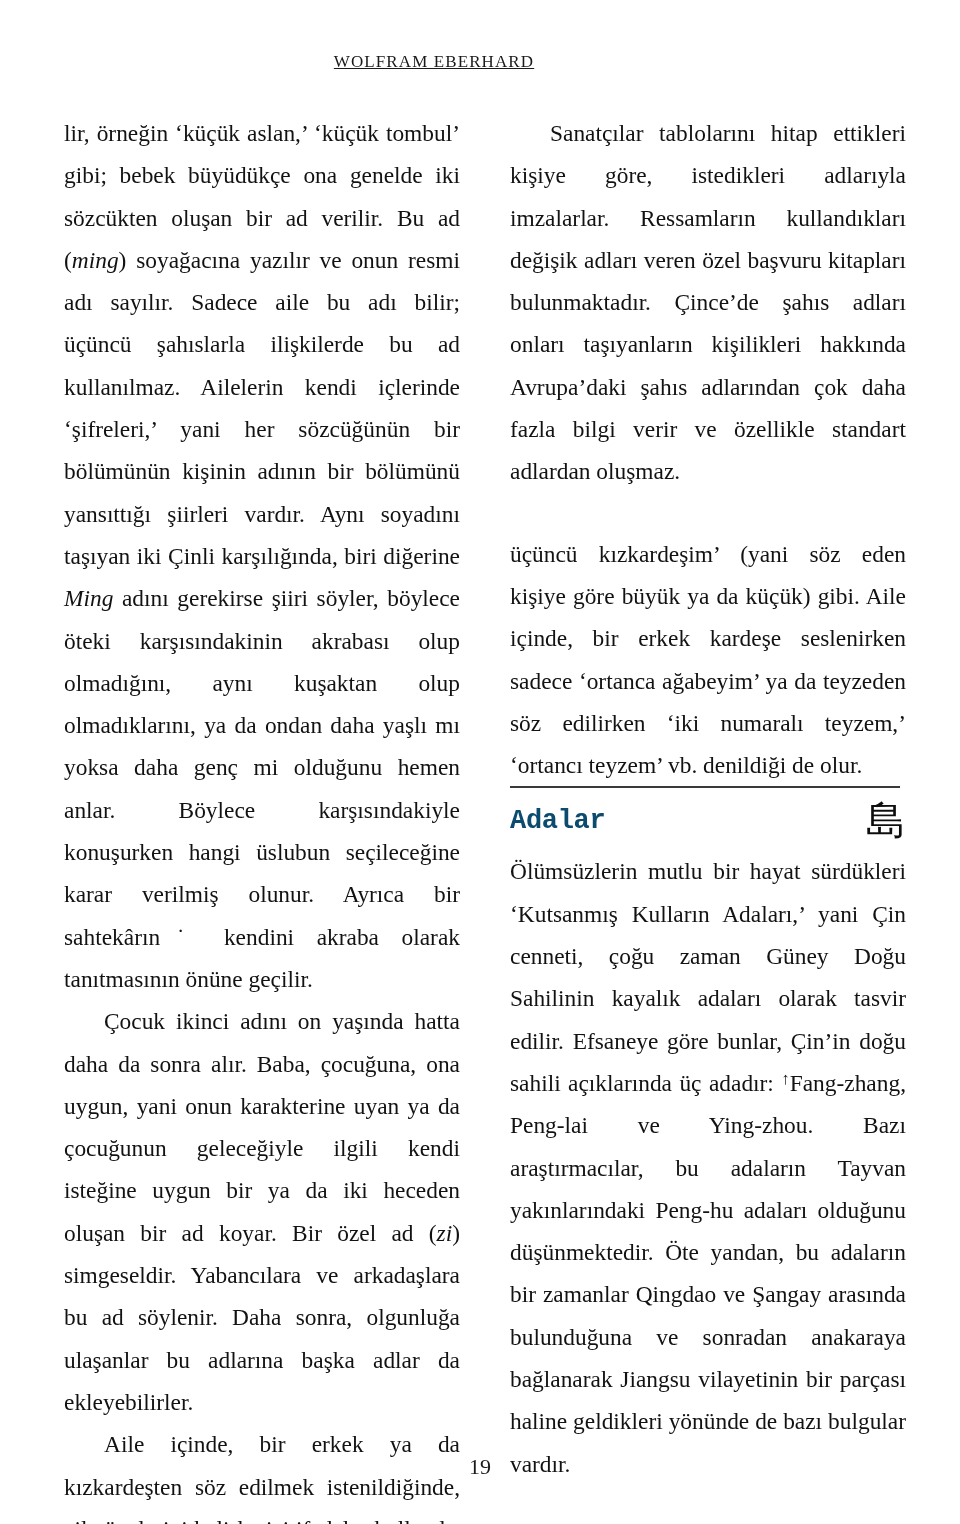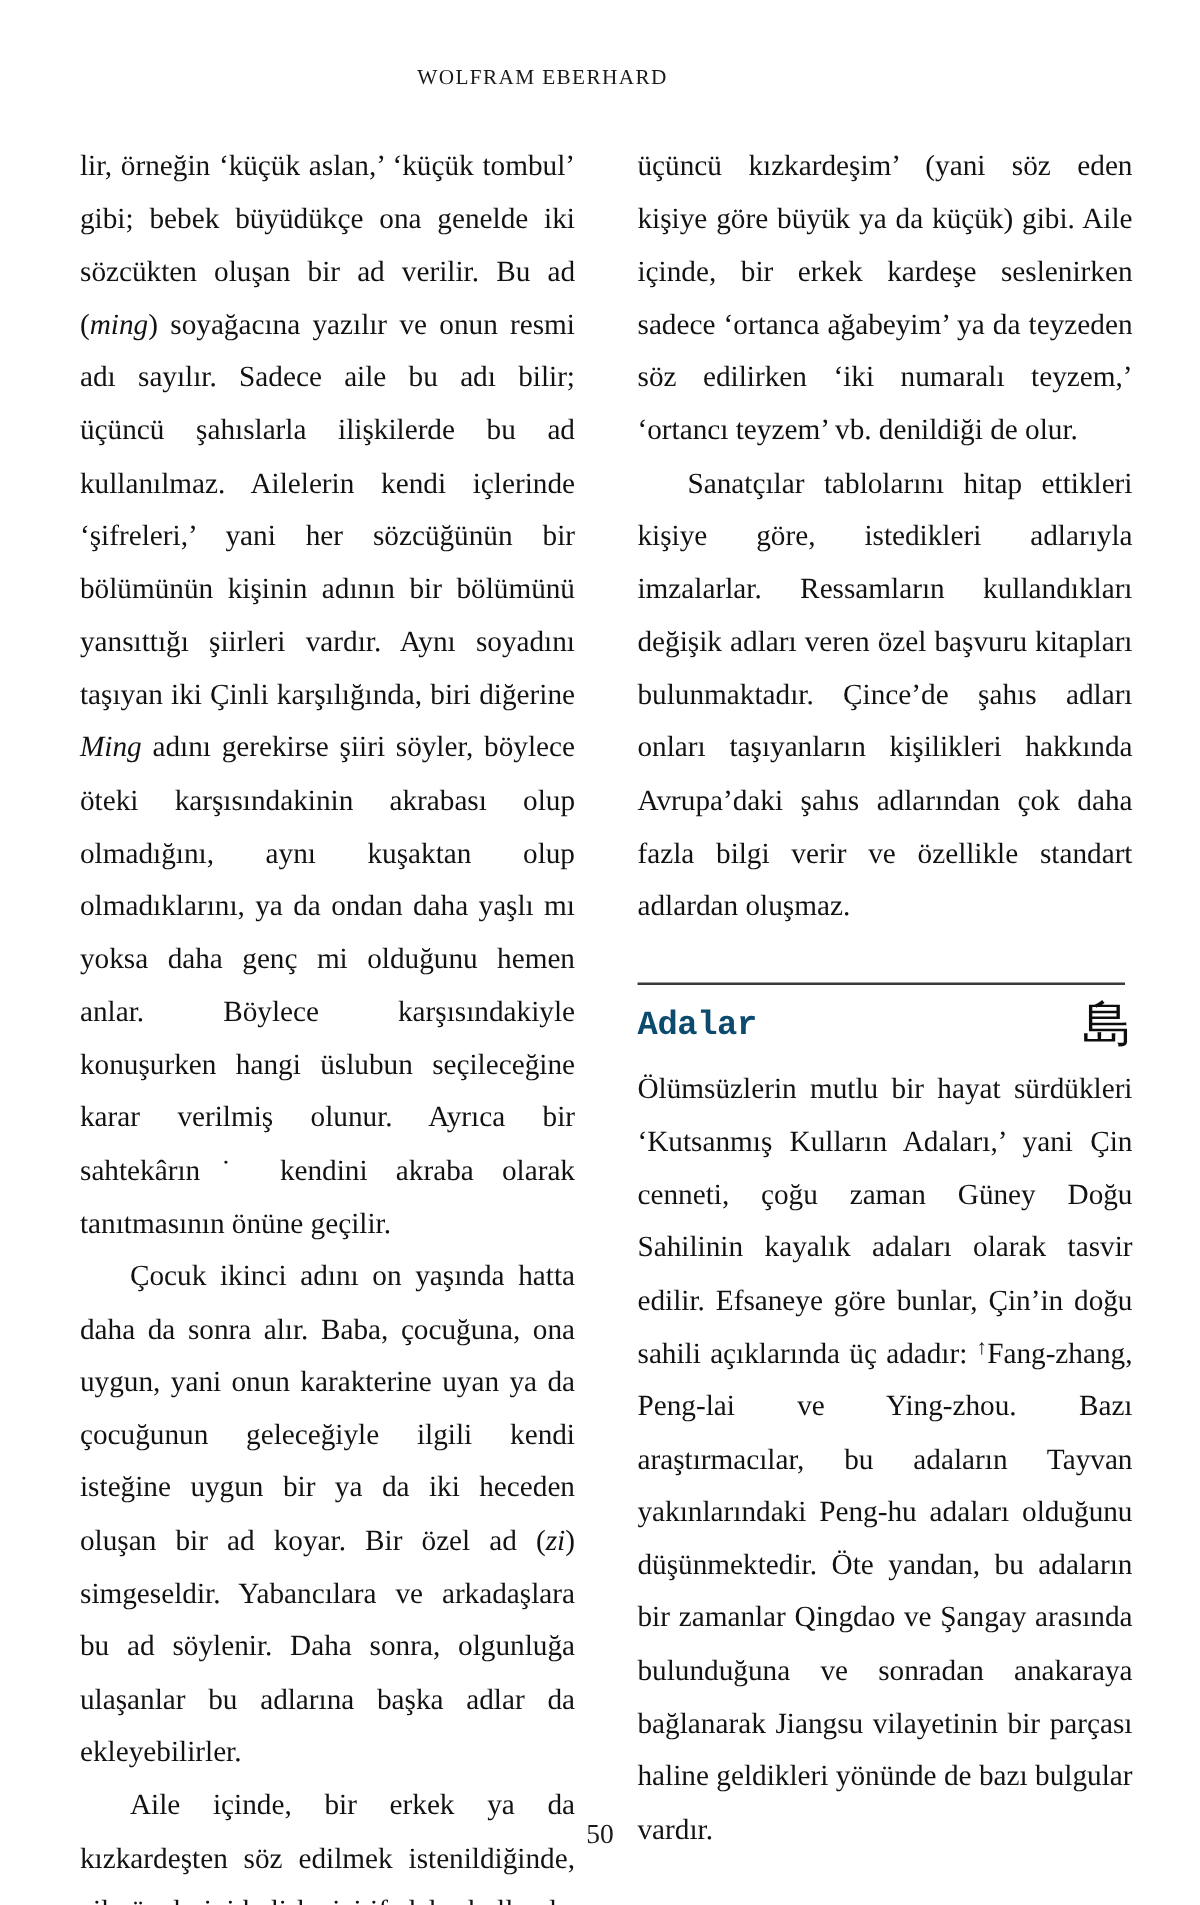--- a/index.html
+++ b/index.html
@@ -21,20 +21,21 @@
   .running-head {
     position: absolute;
     top: 52px;
     left: 0;
     width: 868px;
     text-align: center;
     font-family: "Liberation Serif", "DejaVu Serif", serif;
     font-size: 17px;
     letter-spacing: 1.1px;
     color: #1a1a1a;
+    text-decoration: underline;
   }
 
   
   .columns {
     position: absolute;
     top: 112px;
     left: 0;
     width: 960px;
     height: 1310px;
   }
@@ -134,32 +135,32 @@
 
       <p class="para"><span>lir, örneğin ‘küçük aslan,’ ‘küçük tombul’ gibi; bebek büyüdükçe ona genelde iki sözcükten oluşan bir ad verilir. Bu ad (</span><i>ming</i><span>) soyağacına yazılır ve onun resmi adı sayılır. Sadece aile bu adı bilir; üçüncü şahıslarla ilişkilerde bu ad kullanılmaz. Ailelerin kendi içlerinde ‘şifreleri,’ yani her sözcüğünün bir bölümünün kişinin adının bir bölümünü yansıttığı şiirleri vardır. Aynı soyadını taşıyan iki Çinli karşılığında, biri diğerine </span><i>Ming</i><span> adını gerekirse şiiri söyler, böylece öteki karşısındakinin akrabası olup olmadığını, aynı kuşaktan olup olmadıklarını, ya da ondan daha yaşlı mı yoksa daha genç mi olduğunu hemen anlar. Böylece karşısındakiyle konuşurken hangi üslubun seçileceğine karar verilmiş olunur. Ayrıca bir sahtekârın˙ kendini akraba olarak tanıtmasının önüne geçilir.</span></p>
 
       <p class="para indent"><span>Çocuk ikinci adını on yaşında hatta daha da sonra alır. Baba, çocuğuna, ona uygun, yani onun karakterine uyan ya da çocuğunun geleceğiyle ilgili kendi isteğine uygun bir ya da iki heceden oluşan bir ad koyar. Bir özel ad (</span><i>zi</i><span>) simgeseldir. Yabancılara ve arkadaşlara bu ad söylenir. Daha sonra, olgunluğa ulaşanlar bu adlarına başka adlar da ekleyebilirler.</span></p>
 
       <p class="para indent force-justify">Aile içinde, bir erkek ya da kızkardeşten söz edilmek istenildiğinde, aile üyelerini belirleyici ifadeler kullanılır örneğin ‘ortanca ağabeyim,’ ‘en küçük</p>
     </div>
 
     <div class="col col-right">
 
+      <p class="para indent" style="margin-bottom:40px">Sanatçılar tablolarını hitap ettikleri kişiye göre, istedikleri adlarıyla imzalarlar. Ressamların kullandıkları değişik adları veren özel başvuru kitapları bulunmaktadır. Çince’de şahıs adları onları taşıyanların kişilikleri hakkında Avrupa’daki şahıs adlarından çok daha fazla bilgi verir ve özellikle standart adlardan oluşmaz.</p>
+
       <p class="para">üçüncü kızkardeşim’ (yani söz eden kişiye göre büyük ya da küçük) gibi. Aile içinde, bir erkek kardeşe seslenirken sadece ‘ortanca ağabeyim’ ya da teyzeden söz edilirken ‘iki numaralı teyzem,’ ‘ortancı teyzem’ vb. denildiği de olur.</p>
-
-      <p class="para indent" style="margin-bottom:40px">Sanatçılar tablolarını hitap ettikleri kişiye göre, istedikleri adlarıyla imzalarlar. Ressamların kullandıkları değişik adları veren özel başvuru kitapları bulunmaktadır. Çince’de şahıs adları onları taşıyanların kişilikleri hakkında Avrupa’daki şahıs adlarından çok daha fazla bilgi verir ve özellikle standart adlardan oluşmaz.</p>
 
       <hr class="entry-rule">
 
       <div class="entry-head">
         <span class="entry-title">Adalar</span>
         <span class="entry-hanzi">島</span>
       </div>
 
 
       <p class="para"><span>Ölümsüzlerin mutlu bir hayat sürdükleri ‘Kutsanmış Kulların Adaları,’ yani Çin cenneti, çoğu zaman Güney Doğu Sahilinin kayalık adaları olarak tasvir edilir. Efsaneye göre bunlar, Çin’in doğu sahili açıklarında üç adadır: </span><sup class="xref">↑</sup><span>Fang-zhang, Peng-lai ve Ying-zhou. Bazı araştırmacılar, bu adaların Tayvan yakınlarındaki Peng-hu adaları olduğunu düşünmektedir. Öte yandan, bu adaların bir zamanlar Qingdao ve Şangay arasında bulunduğuna ve sonradan anakaraya bağlanarak Jiangsu vilayetinin bir parçası haline geldikleri yönünde de bazı bulgular vardır.</span></p>
     </div>
 
   </div>
 
-  <div class="folio">50</div>
+  <div class="folio">19</div>
 
 </div>
 
 </body></html>

